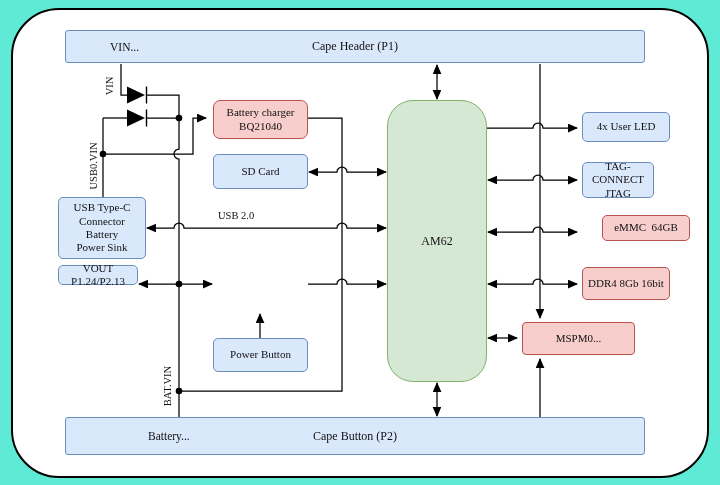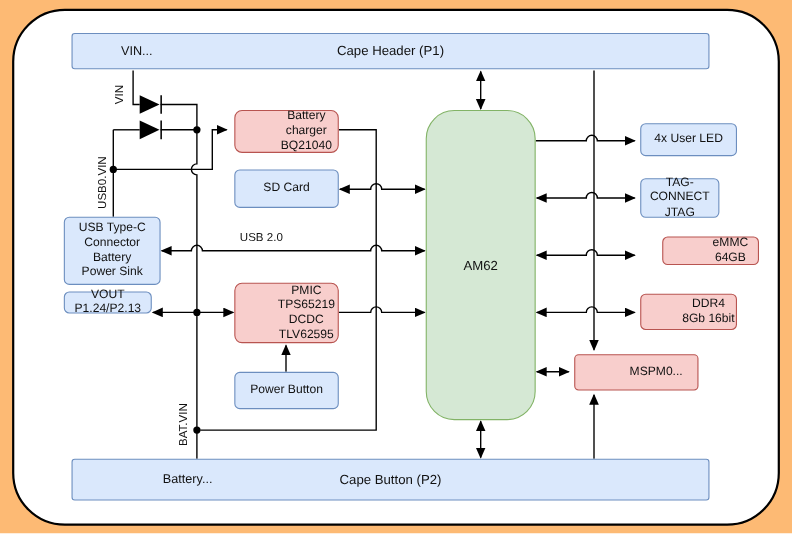--- a/index.html
+++ b/index.html
@@ -1,30 +1,30 @@
 <!DOCTYPE html>
 <html><head>
 <meta charset="utf-8">
 <style>
   html,body{margin:0;padding:0;background:#fff;}
   #canvas{
-    position:relative;width:720px;height:485px;background:#fdba74;
-    font-family:Liberation Sans, sans-serif;color:#111;overflow:hidden;
+    position:relative;width:720px;height:485px;background:#5eead4;
+    font-family:Liberation Serif, serif;color:#111;overflow:hidden;
   }
   #frame{
     position:absolute;left:11px;top:8px;width:694px;height:466px;
     border:2.5px solid #000;border-radius:48px;background:#fff;
   }
   .box{
     position:absolute;display:flex;flex-direction:column;align-items:center;
     justify-content:center;text-align:center;font-size:11px;line-height:1.22;
     box-sizing:border-box;z-index:3;
   }
   .blue{background:#dae8fc;border:1.3px solid #6c8ebf;border-radius:5px;}
-  .pink{background:#f8cecc;border:1.3px solid #b85450;border-radius:7px;padding-left:36px;}
+  .pink{background:#f8cecc;border:1.3px solid #b85450;border-radius:7px;}
   .green{background:#d5e8d4;border:1.3px solid #82b366;border-radius:26px;}
   .hdr{border-radius:3px;font-size:12px;}
   .hdr .pin{position:absolute;top:50%;transform:translateY(-50%);font-size:11.5px;}
   .bl{white-space:pre-wrap;}
   .netlabel{
     position:absolute;font-size:10.5px;white-space:nowrap;z-index:2;color:#111;
   }
   .rot{transform:translate(-50%,-50%) rotate(-90deg);}
   #wires{position:absolute;left:0;top:0;z-index:1;}
   #wires path.w{fill:none;stroke:#000;stroke-width:1.25px;}
@@ -110,25 +110,20 @@
     <div class="bl">P1.24/P2.13</div>
   </div>
 
   <div class="box pink" style="left:213px;top:100px;width:95px;height:39px">
     <div class="bl">Battery charger</div>
     <div class="bl">BQ21040</div>
   </div>
   <div class="box blue" style="left:213px;top:154px;width:95px;height:35px">
     <div class="bl">SD Card</div>
   </div>
-  <div class="box pink" style="left:213px;top:257px;width:95px;height:55px">
-    <div class="bl">PMIC TPS65219</div>
-    <div class="bl">DCDC</div>
-    <div class="bl">TLV62595</div>
-  </div>
   <div class="box blue" style="left:213px;top:338px;width:95px;height:34px">
     <div class="bl">Power Button</div>
   </div>
 
   <div class="box green" style="left:387px;top:100px;width:100px;height:282px;font-size:12px">
     <div class="bl">AM62</div>
   </div>
 
   <div class="box blue" style="left:582px;top:112px;width:88px;height:30px">
     <div class="bl">4x User LED</div>

